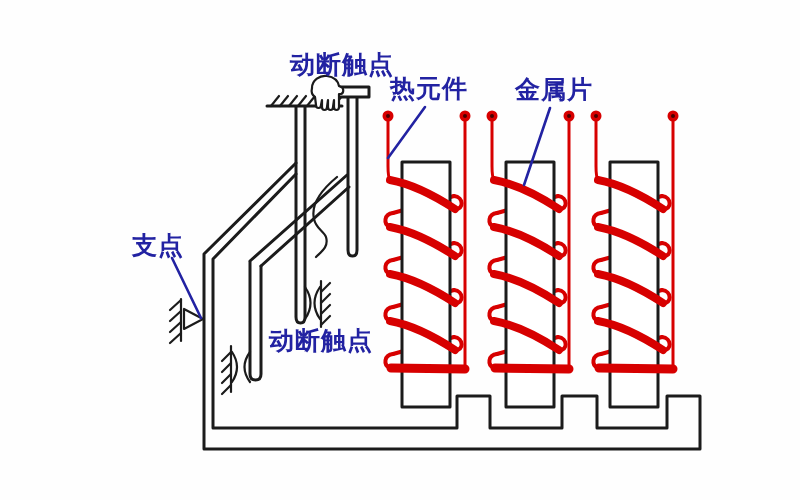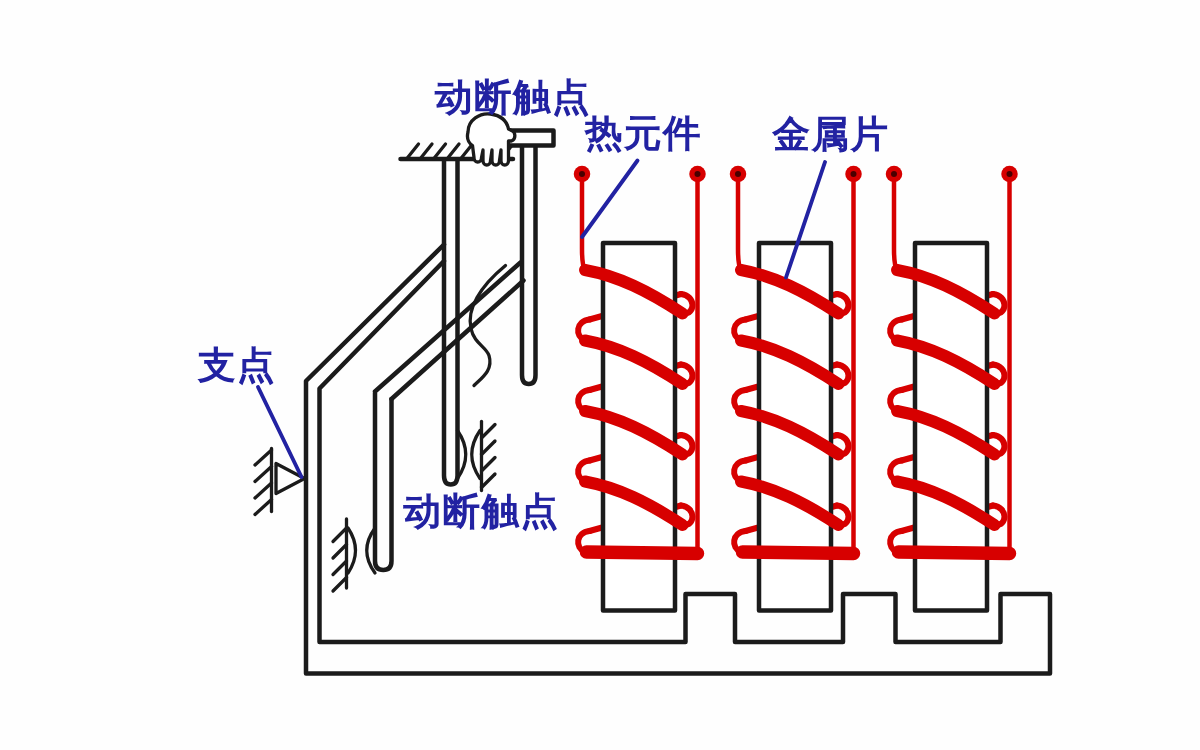--- a/index.html
+++ b/index.html
@@ -160,15 +160,15 @@
     <g>
       <line class="leader" x1="172" y1="258" x2="201" y2="318"></line>
       <line class="leader" x1="425" y1="107" x2="388" y2="158"></line>
       <line class="leader" x1="550" y1="108" x2="524" y2="185"></line>
     </g>
   </svg>
 
   <div class="lbl" style="left:290px;top:52px;">动断触点</div>
   <div class="lbl" style="left:390px;top:76px;">热元件</div>
   <div class="lbl" style="left:515px;top:77px;">金属片</div>
-  <div class="lbl" style="left:132px;top:233px;font-family:Liberation Mono, monospace;">支点</div>
+  <div class="lbl" style="left:132px;top:233px;">支点</div>
   <div class="lbl" style="left:269px;top:328px;">动断触点</div>
 </div>
 
 </body></html>

